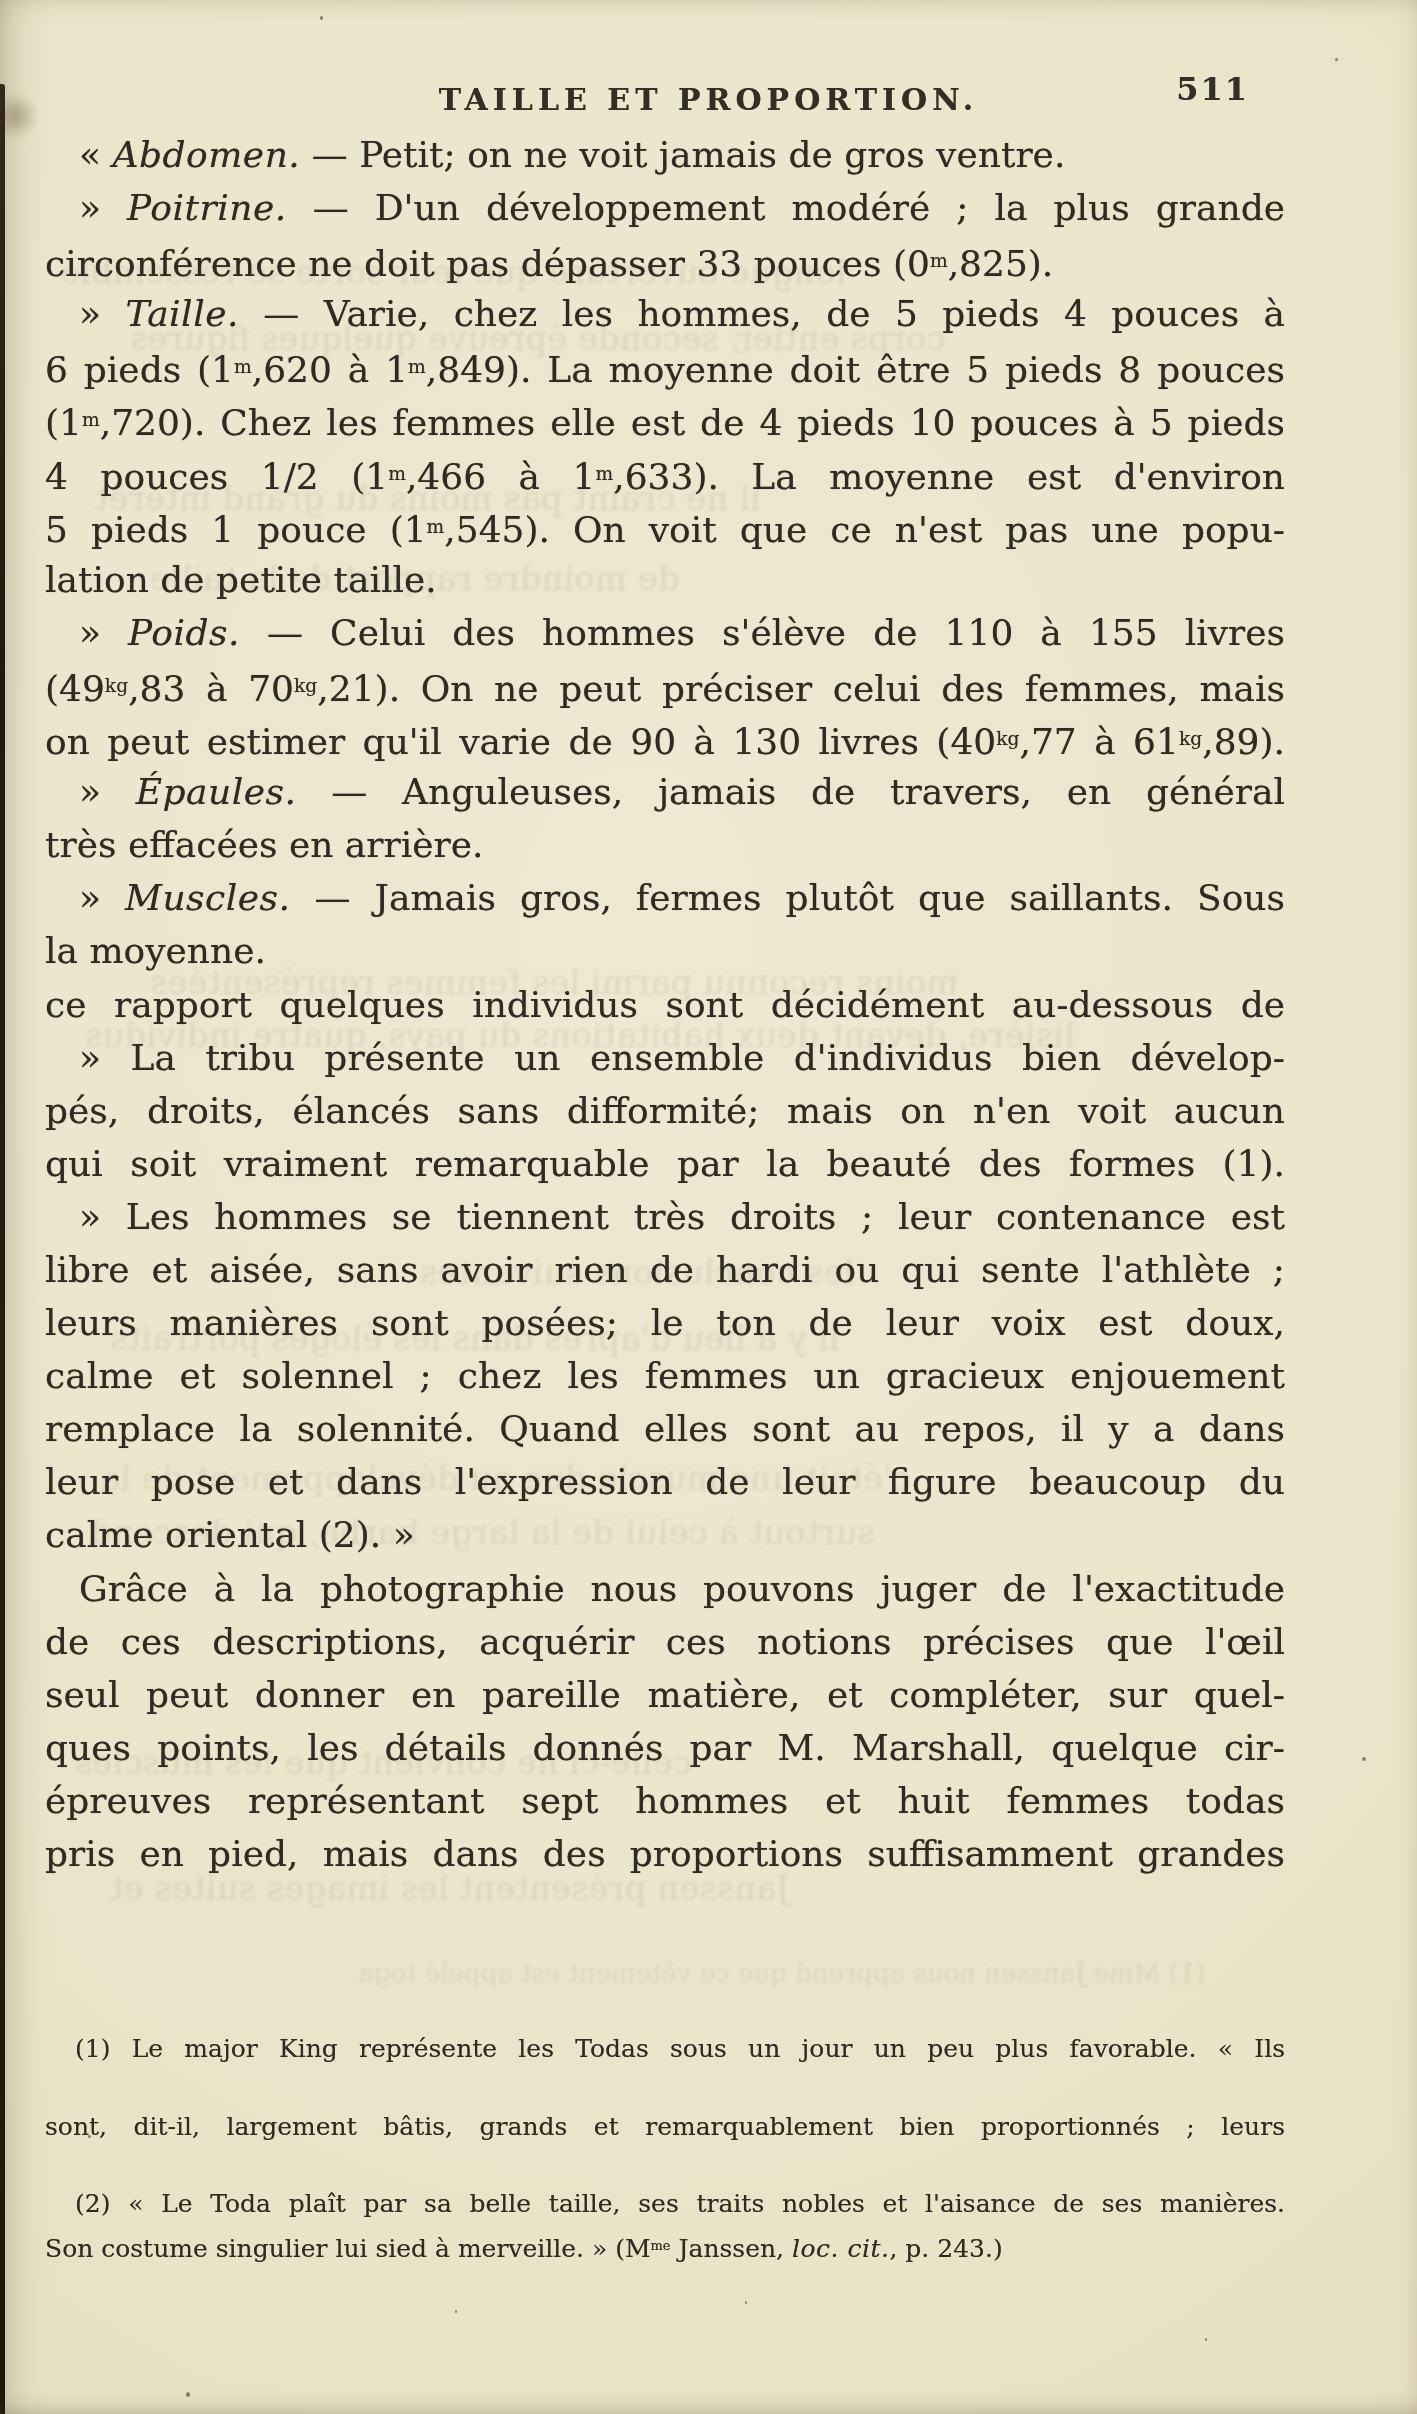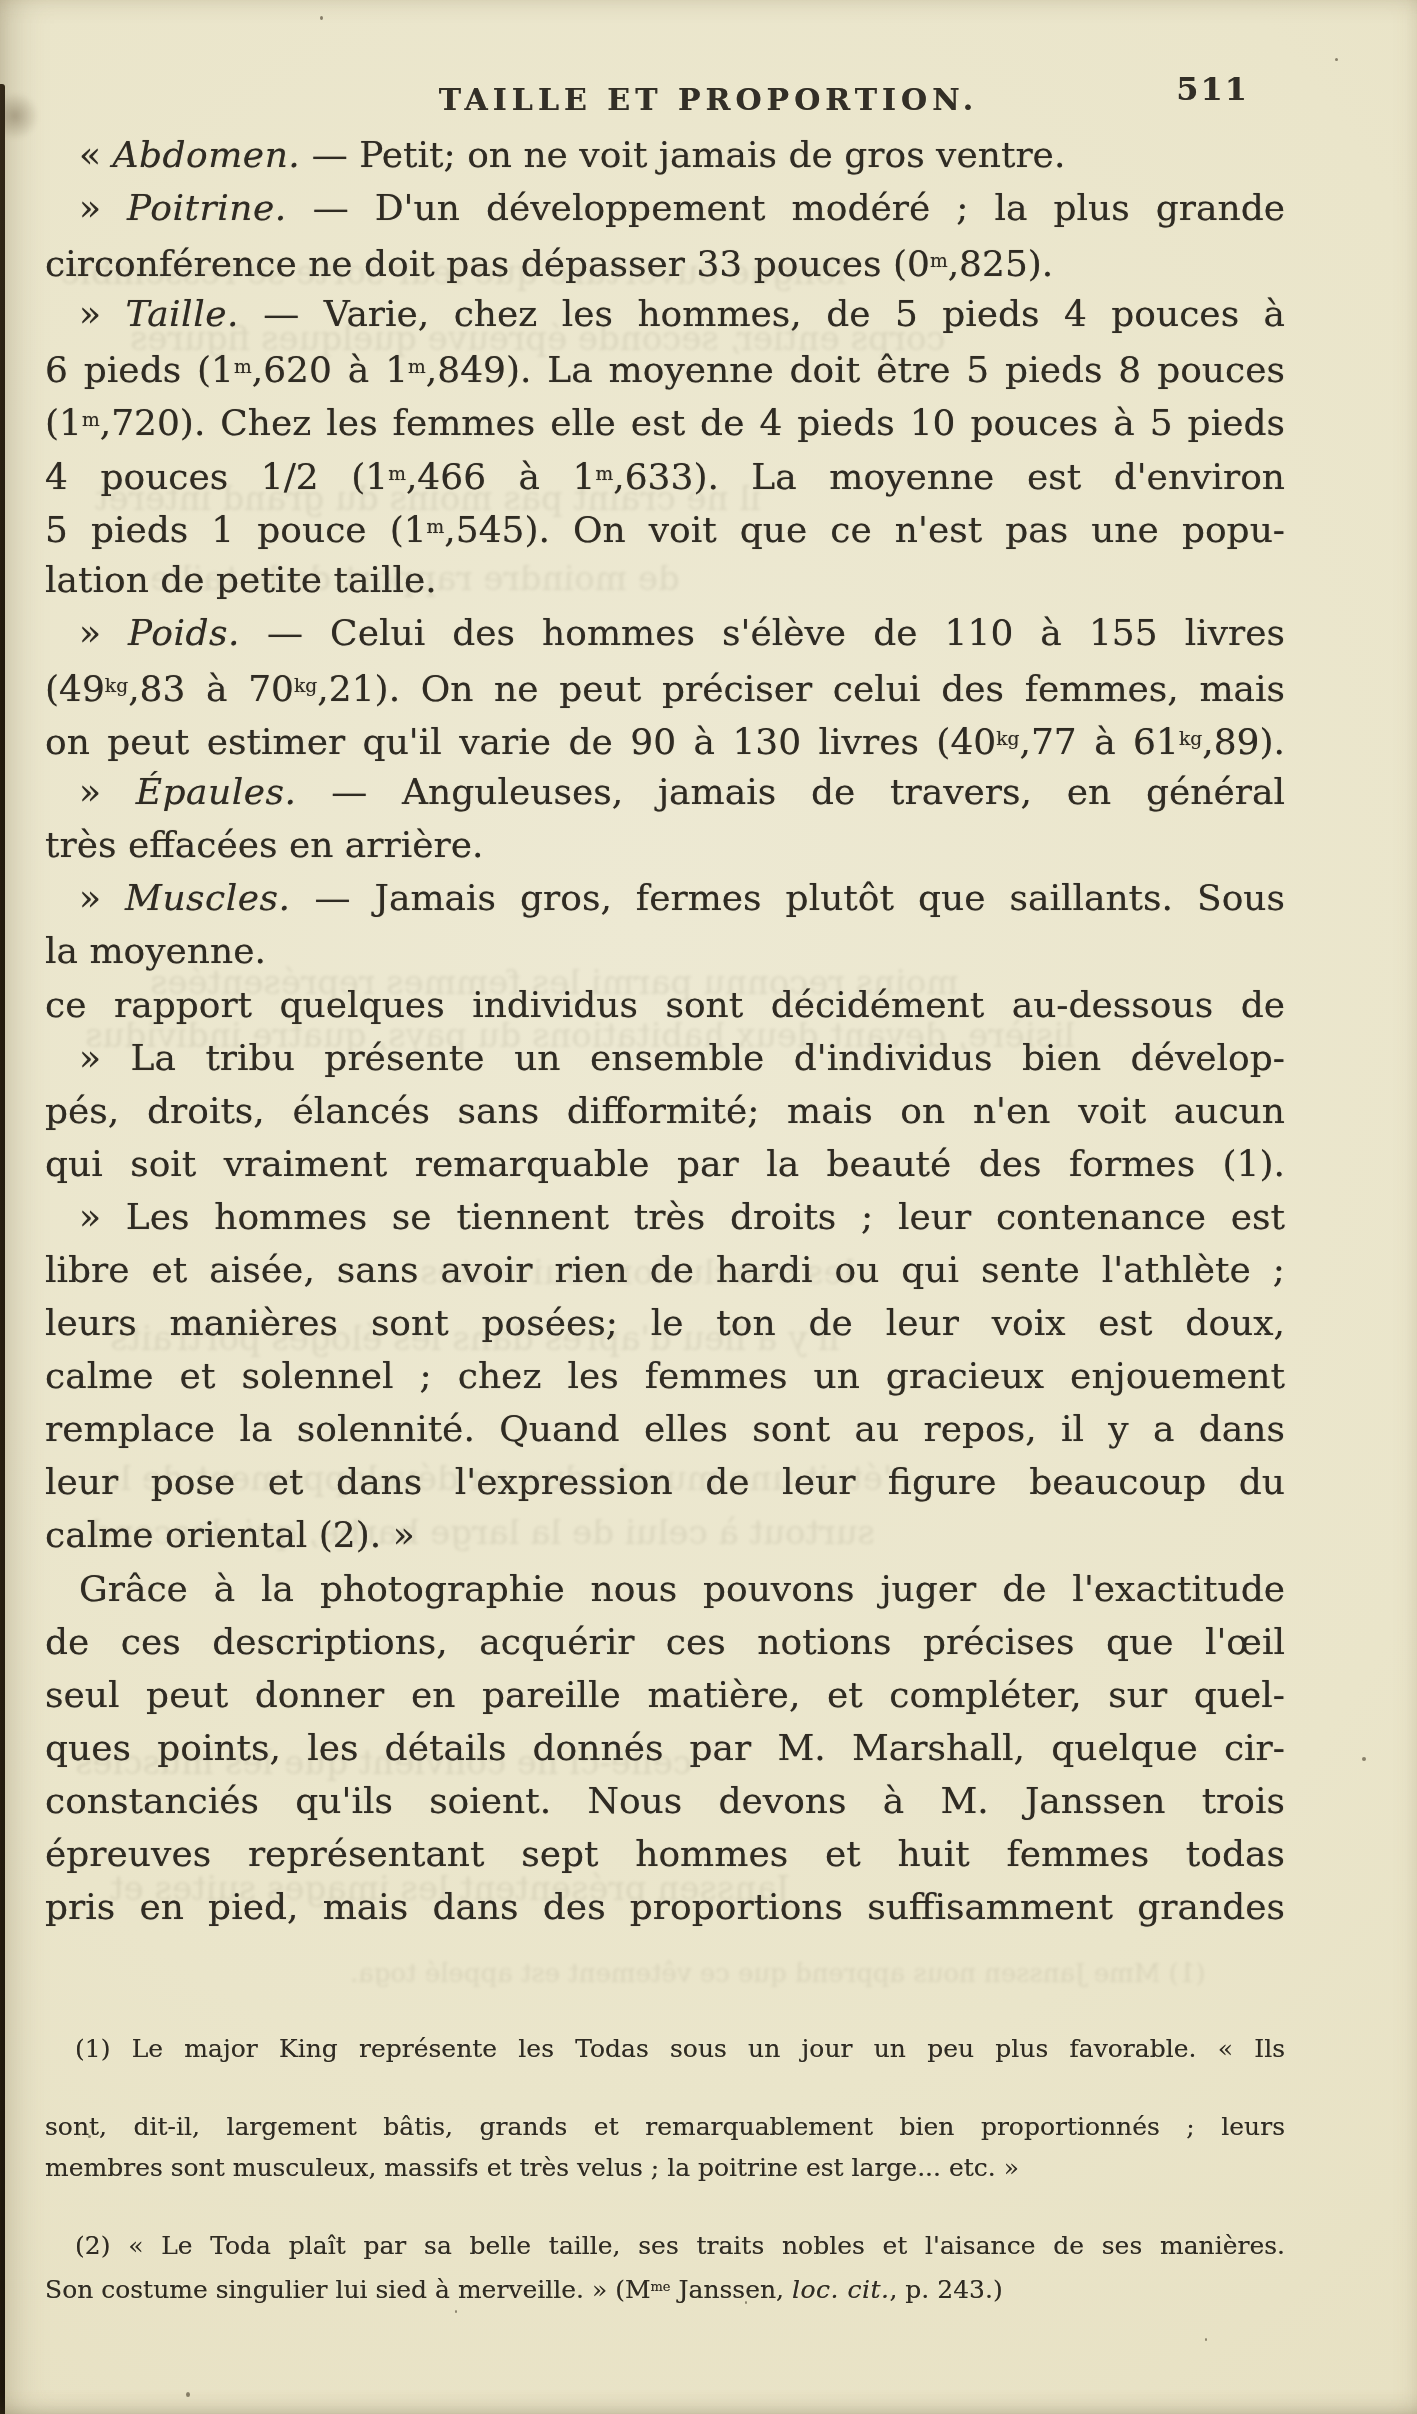--- a/index.html
+++ b/index.html
@@ -107,27 +107,25 @@
       <div class="bline just">libre et aisée, sans avoir rien de hardi ou qui sente l'athlète ;</div>
       <div class="bline just">leurs manières sont posées; le ton de leur voix est doux,</div>
       <div class="bline just">calme et solennel ; chez les femmes un gracieux enjouement</div>
       <div class="bline just">remplace la solennité. Quand elles sont au repos, il y a dans</div>
       <div class="bline just">leur pose et dans l'expression de leur figure beaucoup du</div>
       <div class="bline">calme oriental (2). »</div>
       <div class="bline indent just">Grâce à la photographie nous pouvons juger de l'exactitude</div>
       <div class="bline just">de ces descriptions, acquérir ces notions précises que l'œil</div>
       <div class="bline just">seul peut donner en pareille matière, et compléter, sur quel-</div>
       <div class="bline just">ques points, les détails donnés par M. Marshall, quelque cir-</div>
-      <div class="bline just">constanciés qu'ils soient. Nous devons à M. Janssen trois</div>
       <div class="bline just">épreuves représentant sept hommes et huit femmes todas</div>
       <div class="bline just">pris en pied, mais dans des proportions suffisamment grandes</div>
     </div>
 
   <div class="footnotes">
       <div class="fline indent just">(1) Le major King représente les Todas sous un jour un peu plus favorable. « Ils</div>
       <div class="fline just">sont, dit-il, largement bâtis, grands et remarquablement bien proportionnés ; leurs</div>
-      <div class="fline">membres sont musculeux, massifs et très velus ; la poitrine est large... etc. »</div>
       <div class="fline indent just">(2) « Le Toda plaît par sa belle taille, ses traits nobles et l'aisance de ses manières.</div>
       <div class="fline">Son costume singulier lui sied à merveille. » (M<sup>me</sup> Janssen, <em>loc. cit.</em>, p. 243.)</div>
     </div>
 
   <div class="vignette"></div>
 </div>
 
 </body></html>

